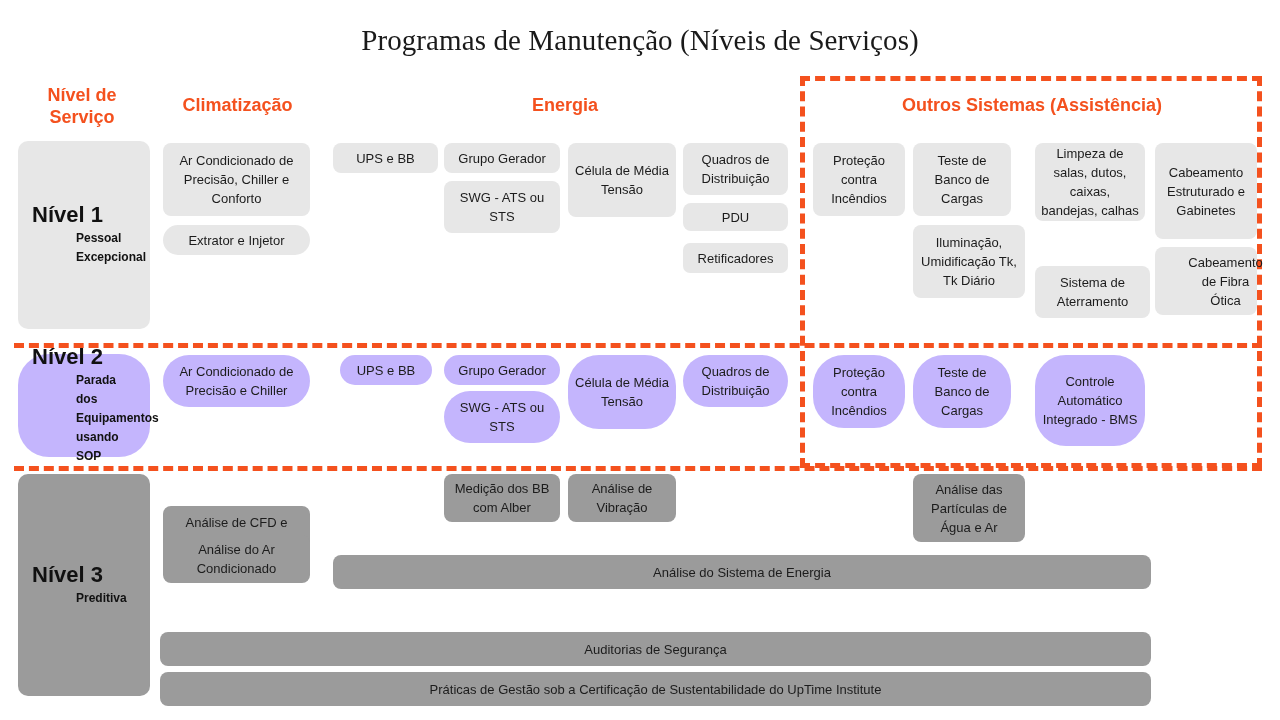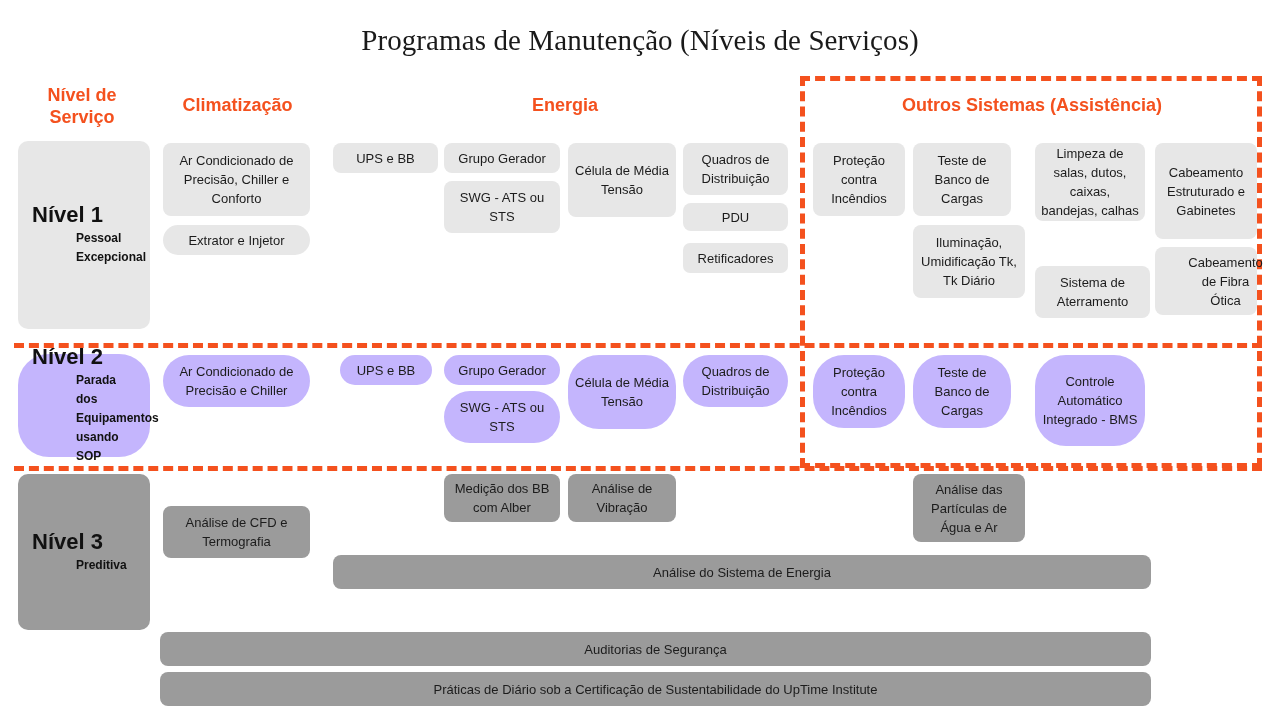--- a/index.html
+++ b/index.html
@@ -119,29 +119,30 @@
   <div class="box t2" style="left:340px;top:355px;width:92px;height:30px;">UPS e BB</div>
   <div class="box t2" style="left:444px;top:355px;width:116px;height:30px;">Grupo Gerador</div>
   <div class="box t2" style="left:444px;top:391px;width:116px;height:52px;">SWG - ATS ou STS</div>
   <div class="box t2" style="left:568px;top:355px;width:108px;height:74px;">Célula de Média Tensão</div>
   <div class="box t2" style="left:683px;top:355px;width:105px;height:52px;">Quadros de Distribuição</div>
 
   <div class="box t2" style="left:813px;top:355px;width:92px;height:73px;">Proteção contra Incêndios</div>
   <div class="box t2" style="left:913px;top:355px;width:98px;height:73px;">Teste de Banco de Cargas</div>
   <div class="box t2" style="left:1035px;top:355px;width:110px;height:91px;">Controle Automático Integrado - BMS</div>
 
-  <div class="levelpanel t3" style="left:18px;top:474px;width:132px;height:156px;">
+  <div class="levelpanel t3" style="left:18px;top:474px;width:132px;height:222px;">
     <div class="lvl-title">Nível 3</div>
     <div class="lvl-sub">Preditiva</div>
   </div>
 
   <div class="box t3" style="left:163px;top:474px;width:147px;height:52px;margin-top:32px;">Análise de CFD e Termografia</div>
+  <div class="box t3" style="left:163px;top:535px;width:147px;height:48px;">Análise do Ar Condicionado</div>
 
   <div class="box t3" style="left:444px;top:474px;width:116px;height:48px;">Medição dos BB com Alber</div>
   <div class="box t3" style="left:568px;top:474px;width:108px;height:48px;">Análise de Vibração</div>
 
   <div class="box t3 wide" style="left:333px;top:555px;width:818px;height:34px;">Análise do Sistema de Energia</div>
 
   <div class="box t3" style="left:913px;top:474px;width:112px;height:68px;">Análise das Partículas de Água e Ar</div>
   <div class="box t3 wide" style="left:160px;top:632px;width:991px;height:34px;">Auditorias de Segurança</div>
-  <div class="box t3 wide" style="left:160px;top:672px;width:991px;height:34px;">Práticas de Diário sob a Certificação de Sustentabilidade do UpTime Institute</div>
+  <div class="box t3 wide" style="left:160px;top:672px;width:991px;height:34px;">Práticas de Gestão sob a Certificação de Sustentabilidade do UpTime Institute</div>
 
 </div>
 
 </body></html>

